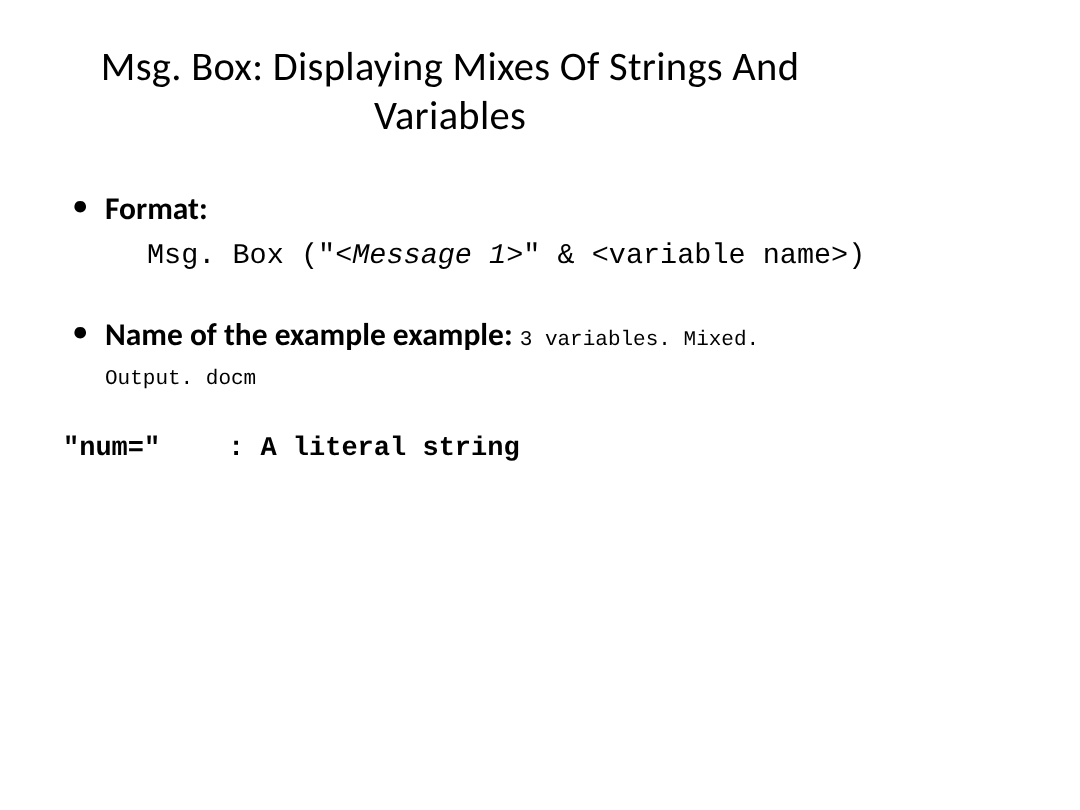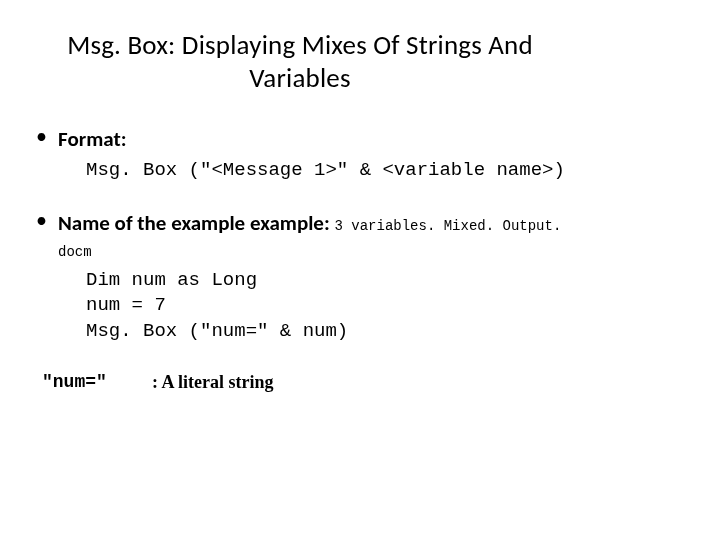--- a/index.html
+++ b/index.html
@@ -20,21 +20,21 @@
   }
   .title {
     font-size: 27px;
     font-weight: 400;
     text-align: center;
     margin: 0 0 32px 0;
     letter-spacing: 0.2px;
   }
   ul.top {
     list-style: none;
-    margin: 0;
+    margin: 12px;
     padding: 0;
   }
   ul.top > li {
     position: relative;
     padding-left: 28px;
     margin-bottom: 26px;
     font-size: 21px;
   }
   ul.top > li::before {
     content: "•";
@@ -44,58 +44,55 @@
     font-size: 22px;
     line-height: 1;
   }
   .label {
     font-weight: 700;
   }
   .mono {
     font-family: "Courier New", Courier, monospace;
     font-size: 14px;
   }
-  .ital { }
+  .ital { font-style: italic; }
   .codeblock {
     margin: 6px 0 0 28px;
     font-family: "Courier New", Courier, monospace;
     font-size: 19px;
     line-height: 1.35;
     white-space: pre;
   }
   .defs {
     margin: 20px 0 0 12px;
     font-family: "Courier New", Courier, monospace;
     font-size: 18px;
     line-height: 1.3;
   }
   .defs .row { display: flex; }
   .defs .term { width: 110px; font-weight: 700; }
-  .defs .desc { font-weight: 700; font-family: Liberation Serif, serif; }
+  .defs .desc { font-weight: 700; }
 </style>
 </head>
 <body>
 
 <div class="slide">
 
   <h1 class="title">Msg. Box: Displaying Mixes Of Strings And Variables</h1>
 
   <ul class="top">
 
     <li>
       <span class="label">Format:</span>
       <div class="codeblock"><span>Msg. Box ("</span><span class="ital">&lt;Message 1&gt;</span><span>" &amp; &lt;variable name&gt;)</span></div>
     </li>
 
     <li>
       <span class="label">Name of the example example:</span>
       <span class="mono">3 variables. Mixed. Output. docm</span>
-      <div class="codeblock">Dim num as Long
-num = 7
-Msg. Box ("num=" &amp; num)</div>
     </li>
 
   </ul>
 
   <div class="defs">
     <div class="row">
       <div class="term">"num="</div>
       <div class="desc">: A literal string</div>
     </div>
     <div class="row">

